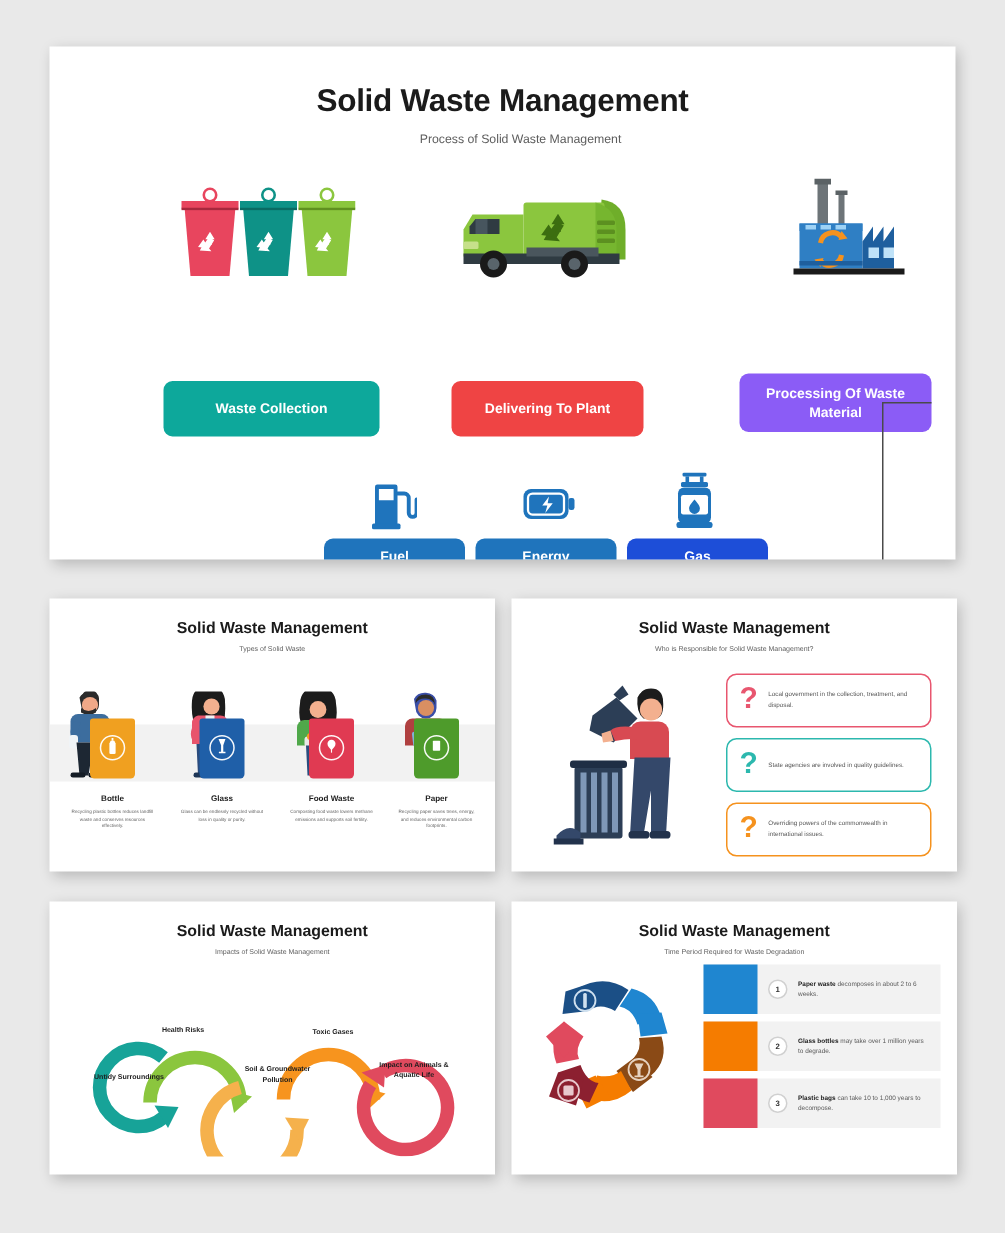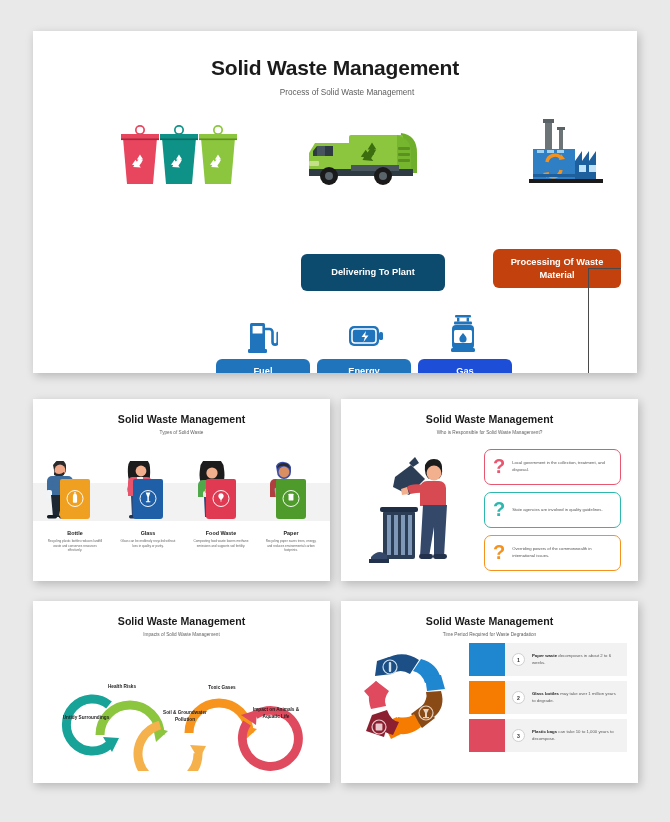--- a/index.html
+++ b/index.html
@@ -239,24 +239,27 @@
         <path d="M42 35 l4 5 l-6 1 z" fill="#f5921e"></path>
         <path d="M28 59 l-4 -5 l6 -1 z" fill="#f5921e"></path>
         <path d="M56 42 l7 -10 v10 l7 -10 v10 l7 -10 v28 h-21 z" fill="#1e5f9e"></path>
         <rect x="60" y="46" width="7" height="7" fill="#bfe2f8"></rect>
         <rect x="70" y="46" width="7" height="7" fill="#bfe2f8"></rect>
         <rect x="14" y="55" width="42" height="3" fill="#1e5f9e"></rect>
         <rect x="10" y="60" width="74" height="4" fill="#1a1a1a"></rect>
       </svg>
     </div>
 
-    <div class="m-btn" style="left:268px; top:157px; width:144px; height:37px; background:#0c4a6e;">
+    <div class="m-btn" style="left:76px; top:157px; width:144px; height:37px; background:#0da89b;">
+      <span>Waste Collection</span>
+    </div>
+    <div class="m-btn" style="left:268px; top:157px; width:128px; height:37px; background:#ef4444;">
       <span>Delivering To Plant</span>
     </div>
-    <div class="m-btn" style="left:460px; top:152px; width:128px; height:39px; background:#c2410c;">
+    <div class="m-btn" style="left:460px; top:152px; width:128px; height:39px; background:#8b5cf6;">
       <span>Processing Of Waste Material</span>
     </div>
 
     <div class="m-art" style="left:215px; top:222px;">
       <svg width="30" height="34" viewBox="0 0 30 34">
         <rect x="2" y="4" width="15" height="28" rx="1.5" fill="#1f74bc"></rect>
         <rect x="4.6" y="7" width="9.8" height="7.5" fill="#ffffff"></rect>
         <path d="M17 10 h4.5 a3 3 0 0 1 3 3 v10 a2.6 2.6 0 0 0 5.2 0 v-9" fill="none" stroke="#1f74bc" stroke-width="2.6" stroke-linecap="round"></path>
         <rect x="0" y="30" width="19" height="4" rx="1.2" fill="#1f74bc"></rect>
       </svg>

